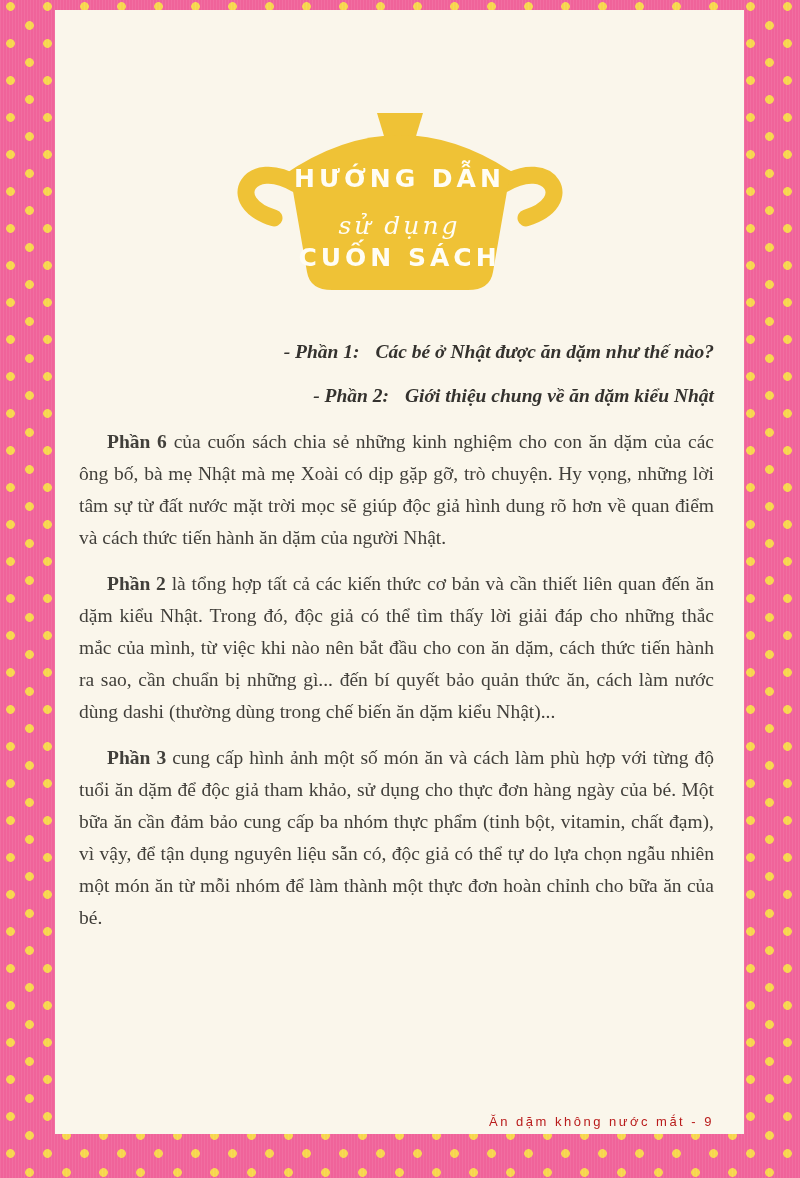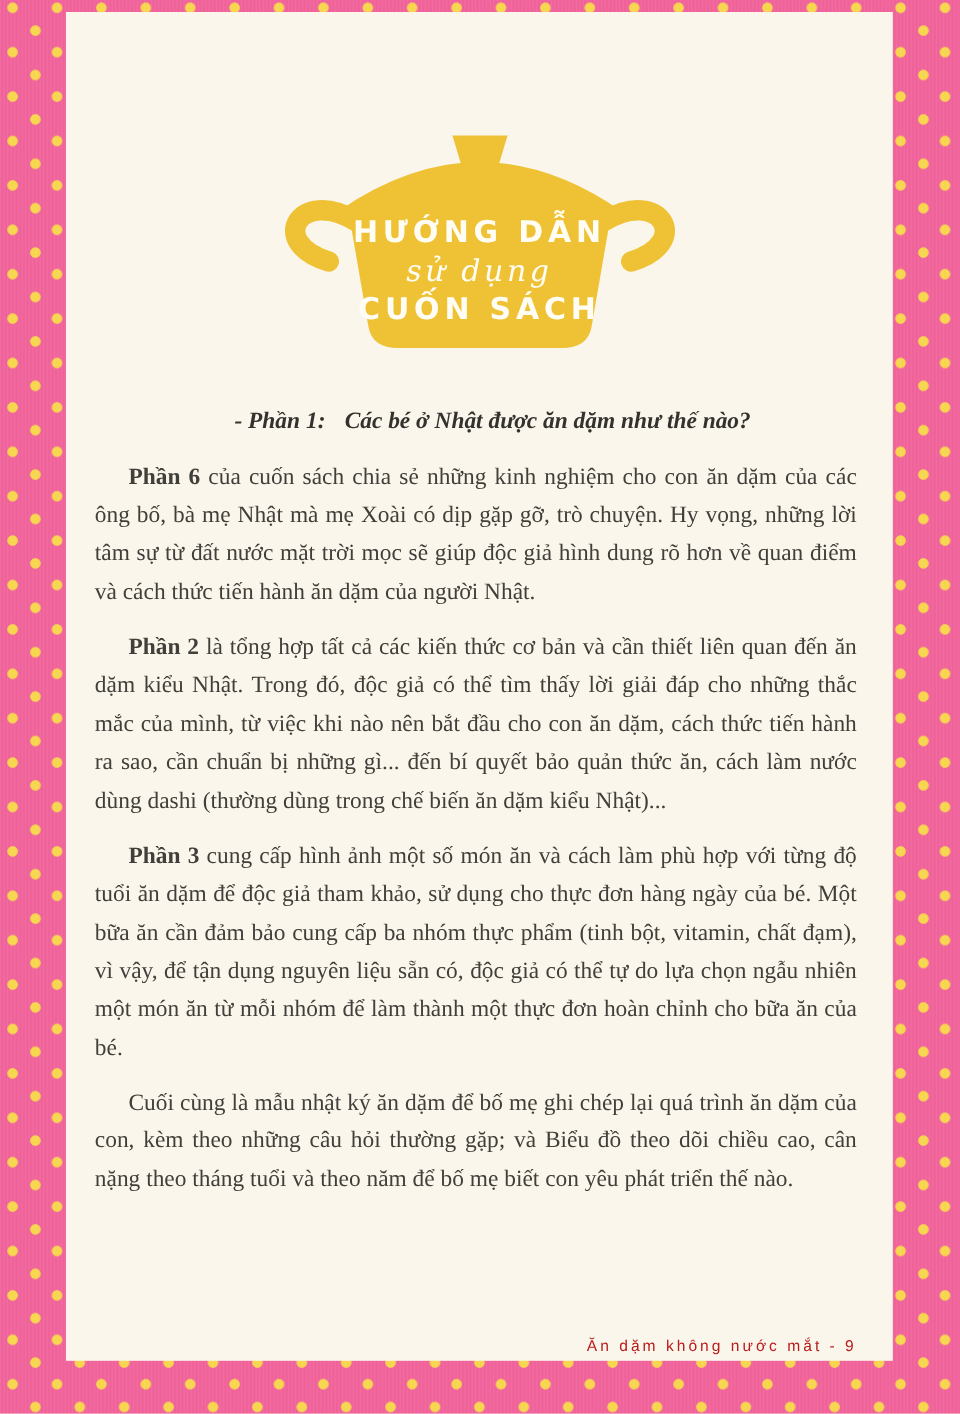--- a/index.html
+++ b/index.html
@@ -31,42 +31,42 @@
     width: 360px;
     height: 188px;
     margin: 100px auto 0;
   }
   .pot-svg { position: absolute; left: 0; top: 0; width: 360px; height: 188px; }
   .pot-text {
     position: absolute; left: 0; right: 0;
     text-align: center;
     color: #fffdf4;
   }
-  .pot-line1 { top: 69px;  font-family: "DejaVu Sans", sans-serif; font-weight: bold; font-size: 25px; letter-spacing: 4px; }
+  .pot-line1 { top: 54px;  font-family: "DejaVu Sans", sans-serif; font-weight: bold; font-size: 25px; letter-spacing: 4px; }
   .pot-line2 { top: 101px; font-family: "DejaVu Serif", serif; font-style: italic; font-size: 25px; letter-spacing: 3px; }
   .pot-line3 { top: 133px; font-family: "DejaVu Sans", sans-serif; font-weight: bold; font-size: 25px; letter-spacing: 4px; }
 
   
   .content {
     margin-top: 38px;
     padding: 0 30px 0 24px;
     font-family: "Liberation Serif", serif;
     font-size: 19.5px;
     line-height: 1.64;
     color: #413f3a;
     text-align: justify;
   }
   .intro { text-indent: 28px; margin: 0 0 16px; }
   .toc-item {
     font-weight: bold;
     font-style: italic;
     color: #34322e;
     padding-left: 28px;
     margin: 12px 0;
-    text-align: center;
+    text-align: right;
   }
   .toc-label { margin-right: 16px; }
   .para { text-indent: 28px; margin: 14px 0 0; }
   .lead { font-weight: bold; }
 
   .footer {
     position: absolute;
     right: 30px; bottom: 5px;
     font-family: "Liberation Sans", sans-serif;
     font-size: 13px;
@@ -97,26 +97,28 @@
     <div class="pot-text pot-line2">sử dụng</div>
     <div class="pot-text pot-line3">CUỐN SÁCH</div>
   </div>
 
   <div class="content">
 
 
     <div class="toc-item">
       <span class="toc-label">- Phần 1:</span><span>Các bé ở Nhật được ăn dặm như thế nào?</span>
     </div>
+    <div class="toc-item">
+      <span class="toc-label">- Phần 2:</span><span>Giới thiệu chung về ăn dặm kiểu Nhật</span>
+    </div>
 
     <p class="para"><span class="lead">Phần 6</span><span> của cuốn sách chia sẻ những kinh nghiệm cho con ăn dặm của các ông bố, bà mẹ Nhật mà mẹ Xoài có dịp gặp gỡ, trò chuyện. Hy vọng, những lời tâm sự từ đất nước mặt trời mọc sẽ giúp độc giả hình dung rõ hơn về quan điểm và cách thức tiến hành ăn dặm của người Nhật.</span></p>
 
     <p class="para"><span class="lead">Phần 2</span><span> là tổng hợp tất cả các kiến thức cơ bản và cần thiết liên quan đến ăn dặm kiểu Nhật. Trong đó, độc giả có thể tìm thấy lời giải đáp cho những thắc mắc của mình, từ việc khi nào nên bắt đầu cho con ăn dặm, cách thức tiến hành ra sao, cần chuẩn bị những gì... đến bí quyết bảo quản thức ăn, cách làm nước dùng dashi (thường dùng trong chế biến ăn dặm kiểu Nhật)...</span></p>
 
     <p class="para"><span class="lead">Phần 3</span><span> cung cấp hình ảnh một số món ăn và cách làm phù hợp với từng độ tuổi ăn dặm để độc giả tham khảo, sử dụng cho thực đơn hàng ngày của bé. Một bữa ăn cần đảm bảo cung cấp ba nhóm thực phẩm (tinh bột, vitamin, chất đạm), vì vậy, để tận dụng nguyên liệu sẵn có, độc giả có thể tự do lựa chọn ngẫu nhiên một món ăn từ mỗi nhóm để làm thành một thực đơn hoàn chỉnh cho bữa ăn của bé.</span></p>
 
-    <p class="para"><span class="lead"></span><span>Cuối cùng là mẫu nhật ký ăn dặm để bố mẹ ghi chép lại quá trình ăn dặm của con, kèm theo những câu hỏi thường gặp; và Biểu đồ theo dõi chiều cao, cân nặng theo tháng tuổi và theo năm để bố mẹ biết con yêu phát triển thế nào.</span></p>
 
   </div>
 
   <div class="footer">Ăn dặm không nước mắt - 9</div>
 
 </div>
 
 </body></html>

